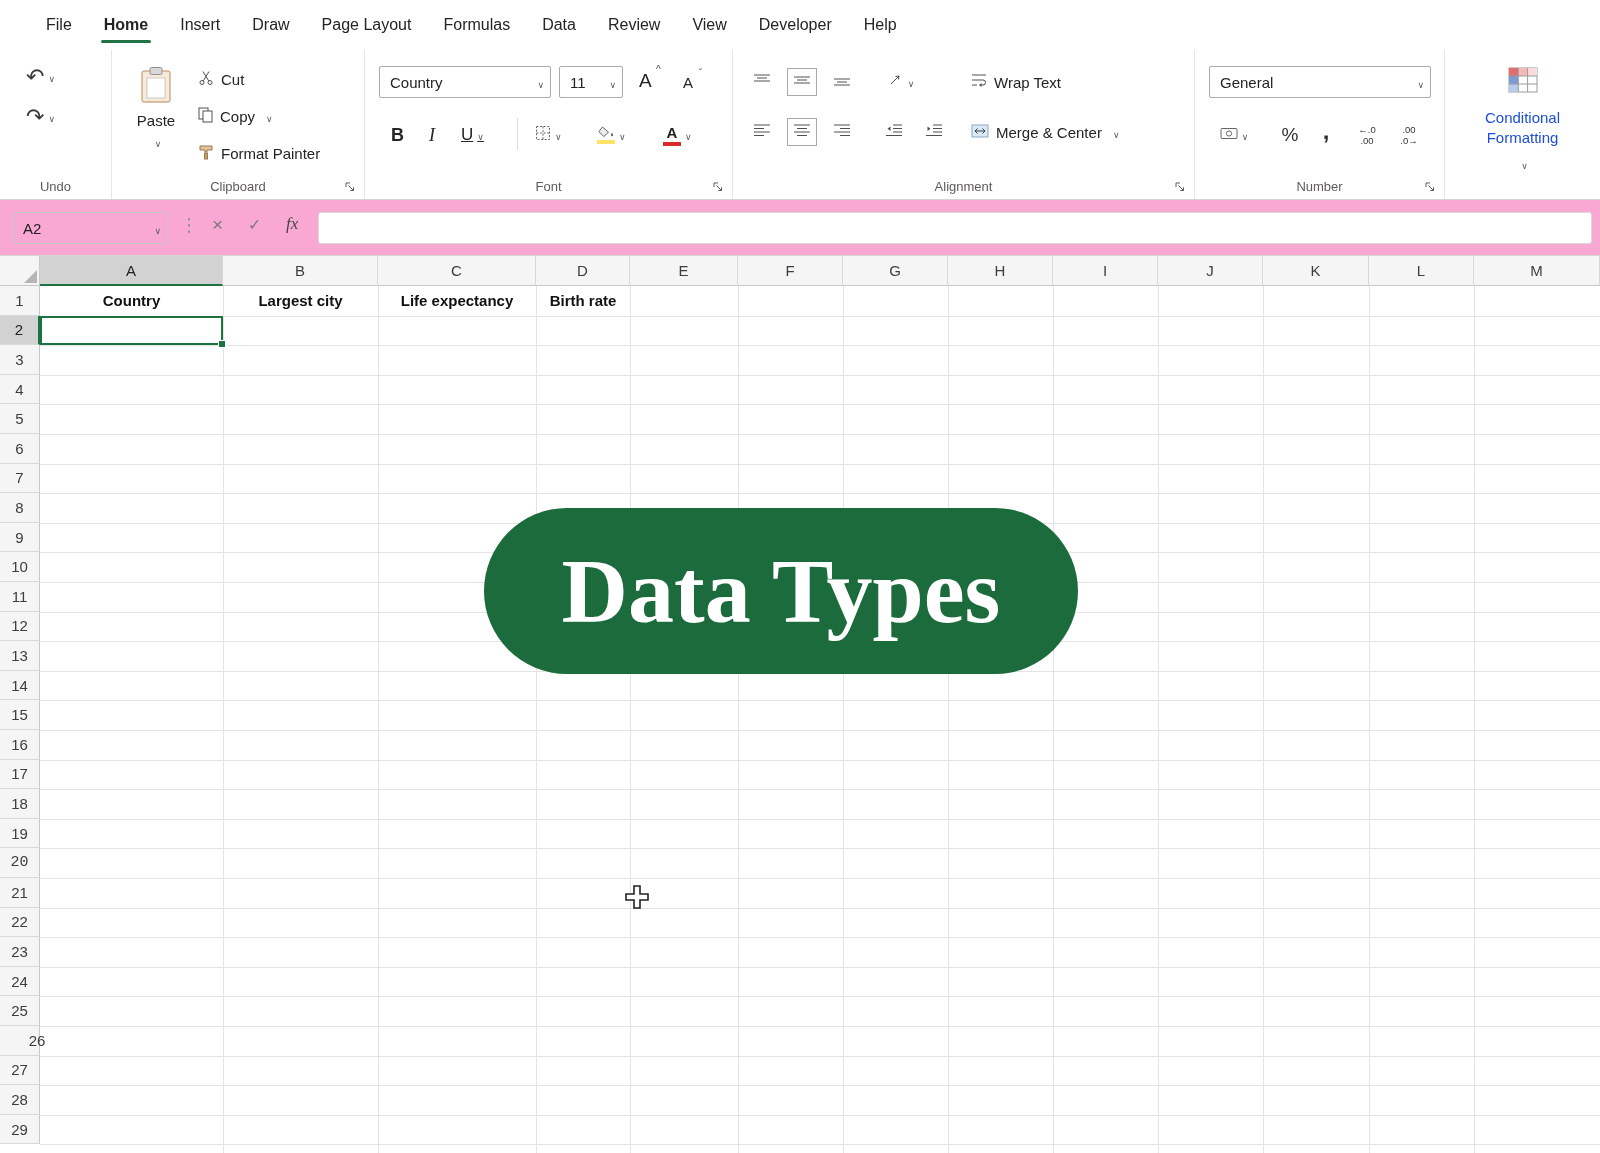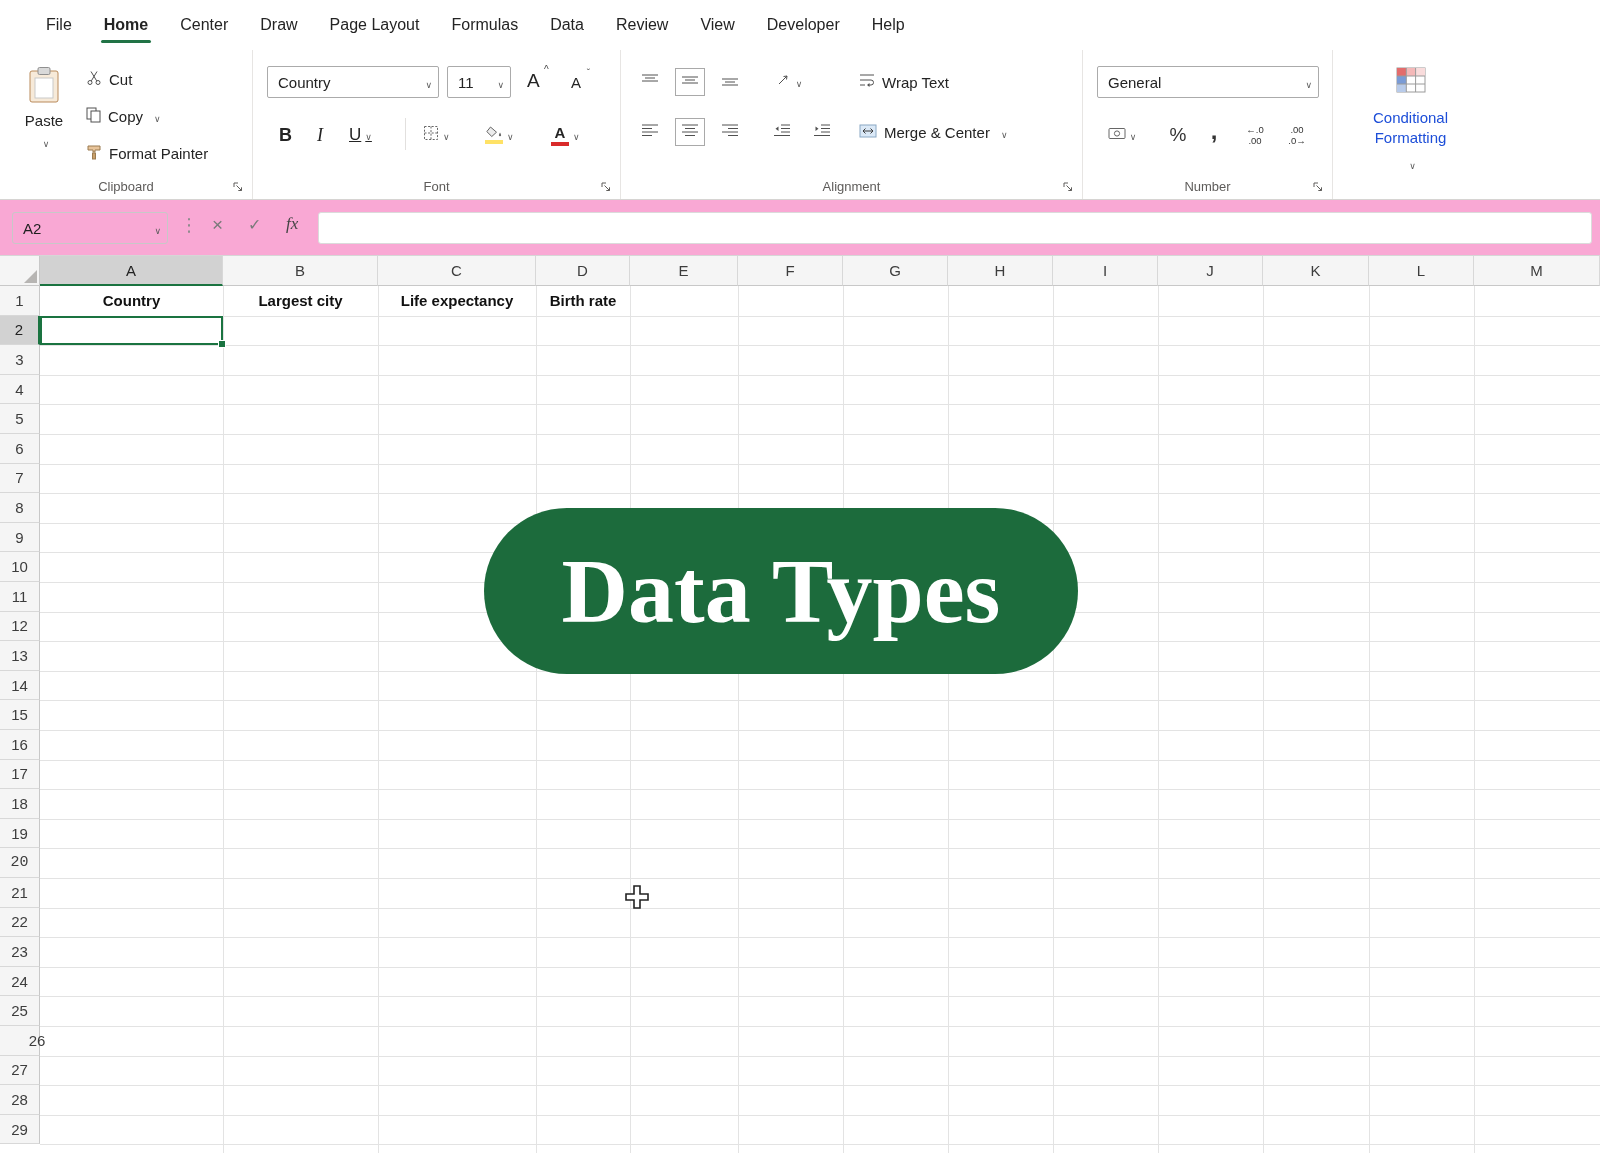--- a/index.html
+++ b/index.html
@@ -114,33 +114,44 @@
     background:var(--c-overlay_green,#1c6b3c); display:flex; align-items:center; justify-content:center; z-index:50; }
   .pill span { font-family:"Liberation Serif",serif; font-weight:700; font-size:92px; color:#fff; }
   .cursor { position:absolute; left:624px; top:884px; z-index:60; }
 </style>
 </head>
 <body>
 
 <div class="menubar">
     <span class="menu-item">File</span>
     <span class="menu-item active">Home</span>
-    <span class="menu-item">Center</span>
+    <span class="menu-item">Insert</span>
     <span class="menu-item">Draw</span>
     <span class="menu-item">Page Layout</span>
     <span class="menu-item">Formulas</span>
     <span class="menu-item">Data</span>
     <span class="menu-item">Review</span>
     <span class="menu-item">View</span>
     <span class="menu-item">Developer</span>
     <span class="menu-item">Help</span>
   </div>
 
 <div class="ribbon">
 
+  <div class="group g-undo">
+    <div class="undo-row" style="top:14px">
+      <span class="i-undo"></span>
+      <span class="chev"></span>
+    </div>
+    <div class="undo-row" style="top:54px">
+      <span class="i-redo"></span>
+      <span class="chev"></span>
+    </div>
+    <div class="glabel">Undo</div>
+  </div>
 
   <div class="group g-clipboard">
     <div class="paste-btn">
       <span>
         <svg width="34" height="38" viewBox="0 0 34 38">
           <rect x="3" y="5" width="28" height="31" rx="2" fill="#f7ead9" stroke="#b98a5a"></rect>
           <rect x="11" y="1.5" width="12" height="7" rx="1.5" fill="#d9d9d9" stroke="#8f8f8f"></rect>
           <rect x="8" y="12" width="18" height="20" fill="#fff" stroke="#c9c9c9"></rect>
         </svg>
       </span>

